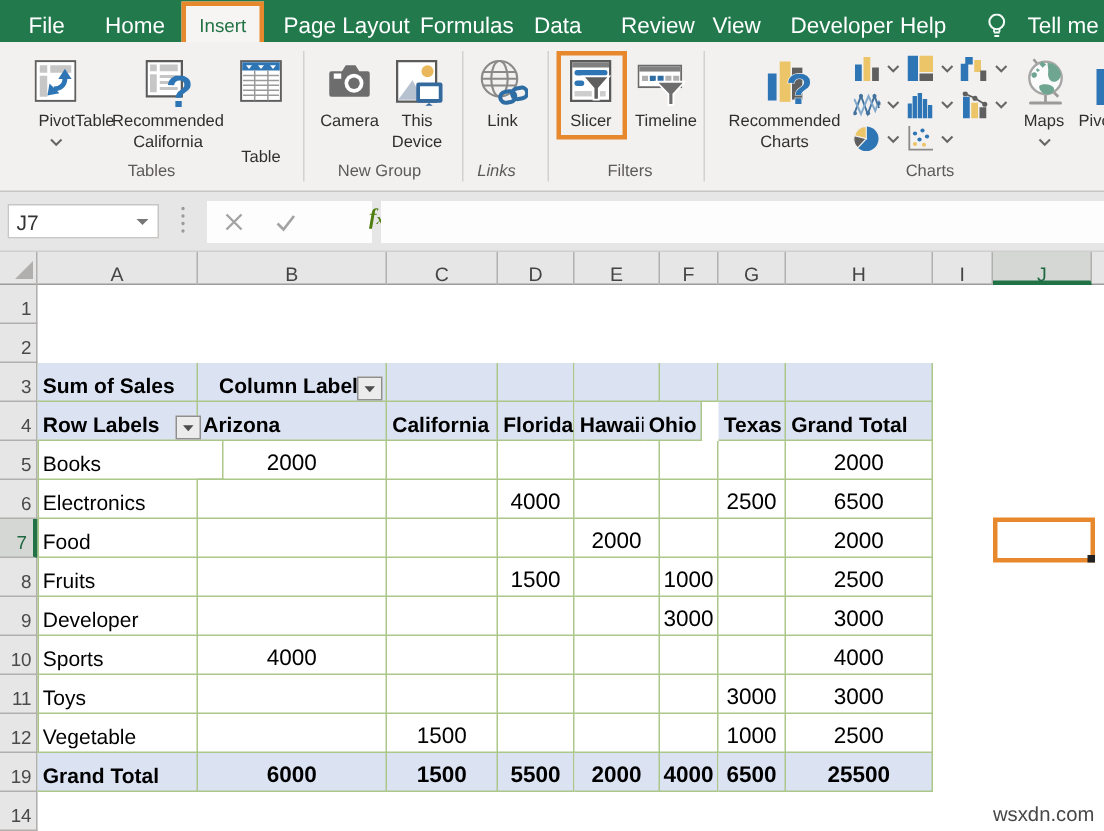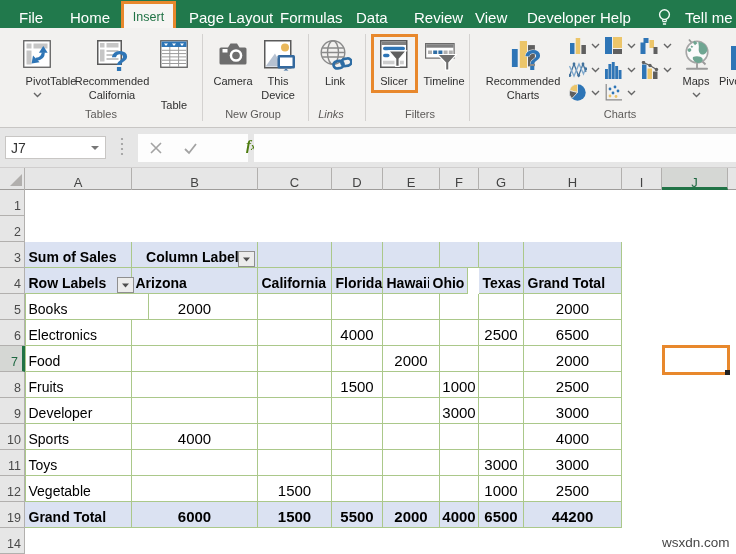--- a/index.html
+++ b/index.html
@@ -392,21 +392,21 @@
 <div class="pc pn" style="left:440px;top:476px;width:39px;height:26px;"></div>
 <div class="pc pn" style="left:479px;top:476px;width:45px;height:26px;">1000</div>
 <div class="pc pn" style="left:524px;top:476px;width:98px;height:26px;">2500</div>
 <div class="pc hdr pl" style="left:25px;top:502px;width:107px;height:26px;">Grand Total</div>
 <div class="pc hdr pn" style="left:132px;top:502px;width:126px;height:26px;">6000</div>
 <div class="pc hdr pn" style="left:258px;top:502px;width:74px;height:26px;">1500</div>
 <div class="pc hdr pn" style="left:332px;top:502px;width:51px;height:26px;">5500</div>
 <div class="pc hdr pn" style="left:383px;top:502px;width:57px;height:26px;">2000</div>
 <div class="pc hdr pn" style="left:440px;top:502px;width:39px;height:26px;">4000</div>
 <div class="pc hdr pn" style="left:479px;top:502px;width:45px;height:26px;">6500</div>
-<div class="pc hdr pn" style="left:524px;top:502px;width:98px;height:26px;">44200</div>
+<div class="pc hdr pn" style="left:524px;top:502px;width:98px;height:26px;">25500</div>
 <div class="a" style="left:238px;top:251px;width:17px;height:16px;background:#ececec;border:1px solid #8f8f8f;"><svg width="15" height="14" viewBox="0 0 15 14">
       <path d="M4 5.5l3.5 4L11 5.5z" fill="#4d4d4d"></path>
     </svg></div>
 <div class="a" style="left:116.5px;top:277px;width:17px;height:16px;background:#ececec;border:1px solid #8f8f8f;"><svg width="15" height="14" viewBox="0 0 15 14">
       <path d="M4 5.5l3.5 4L11 5.5z" fill="#4d4d4d"></path>
     </svg></div>
 
 <div class="a" style="left:661.5px;top:344.5px;width:68.5px;height:30px;border:3.5px solid #e8882c;background:#fff;"></div>
 <div class="a" style="left:724.5px;top:369.5px;width:5px;height:5px;background:#222;"></div>
 

